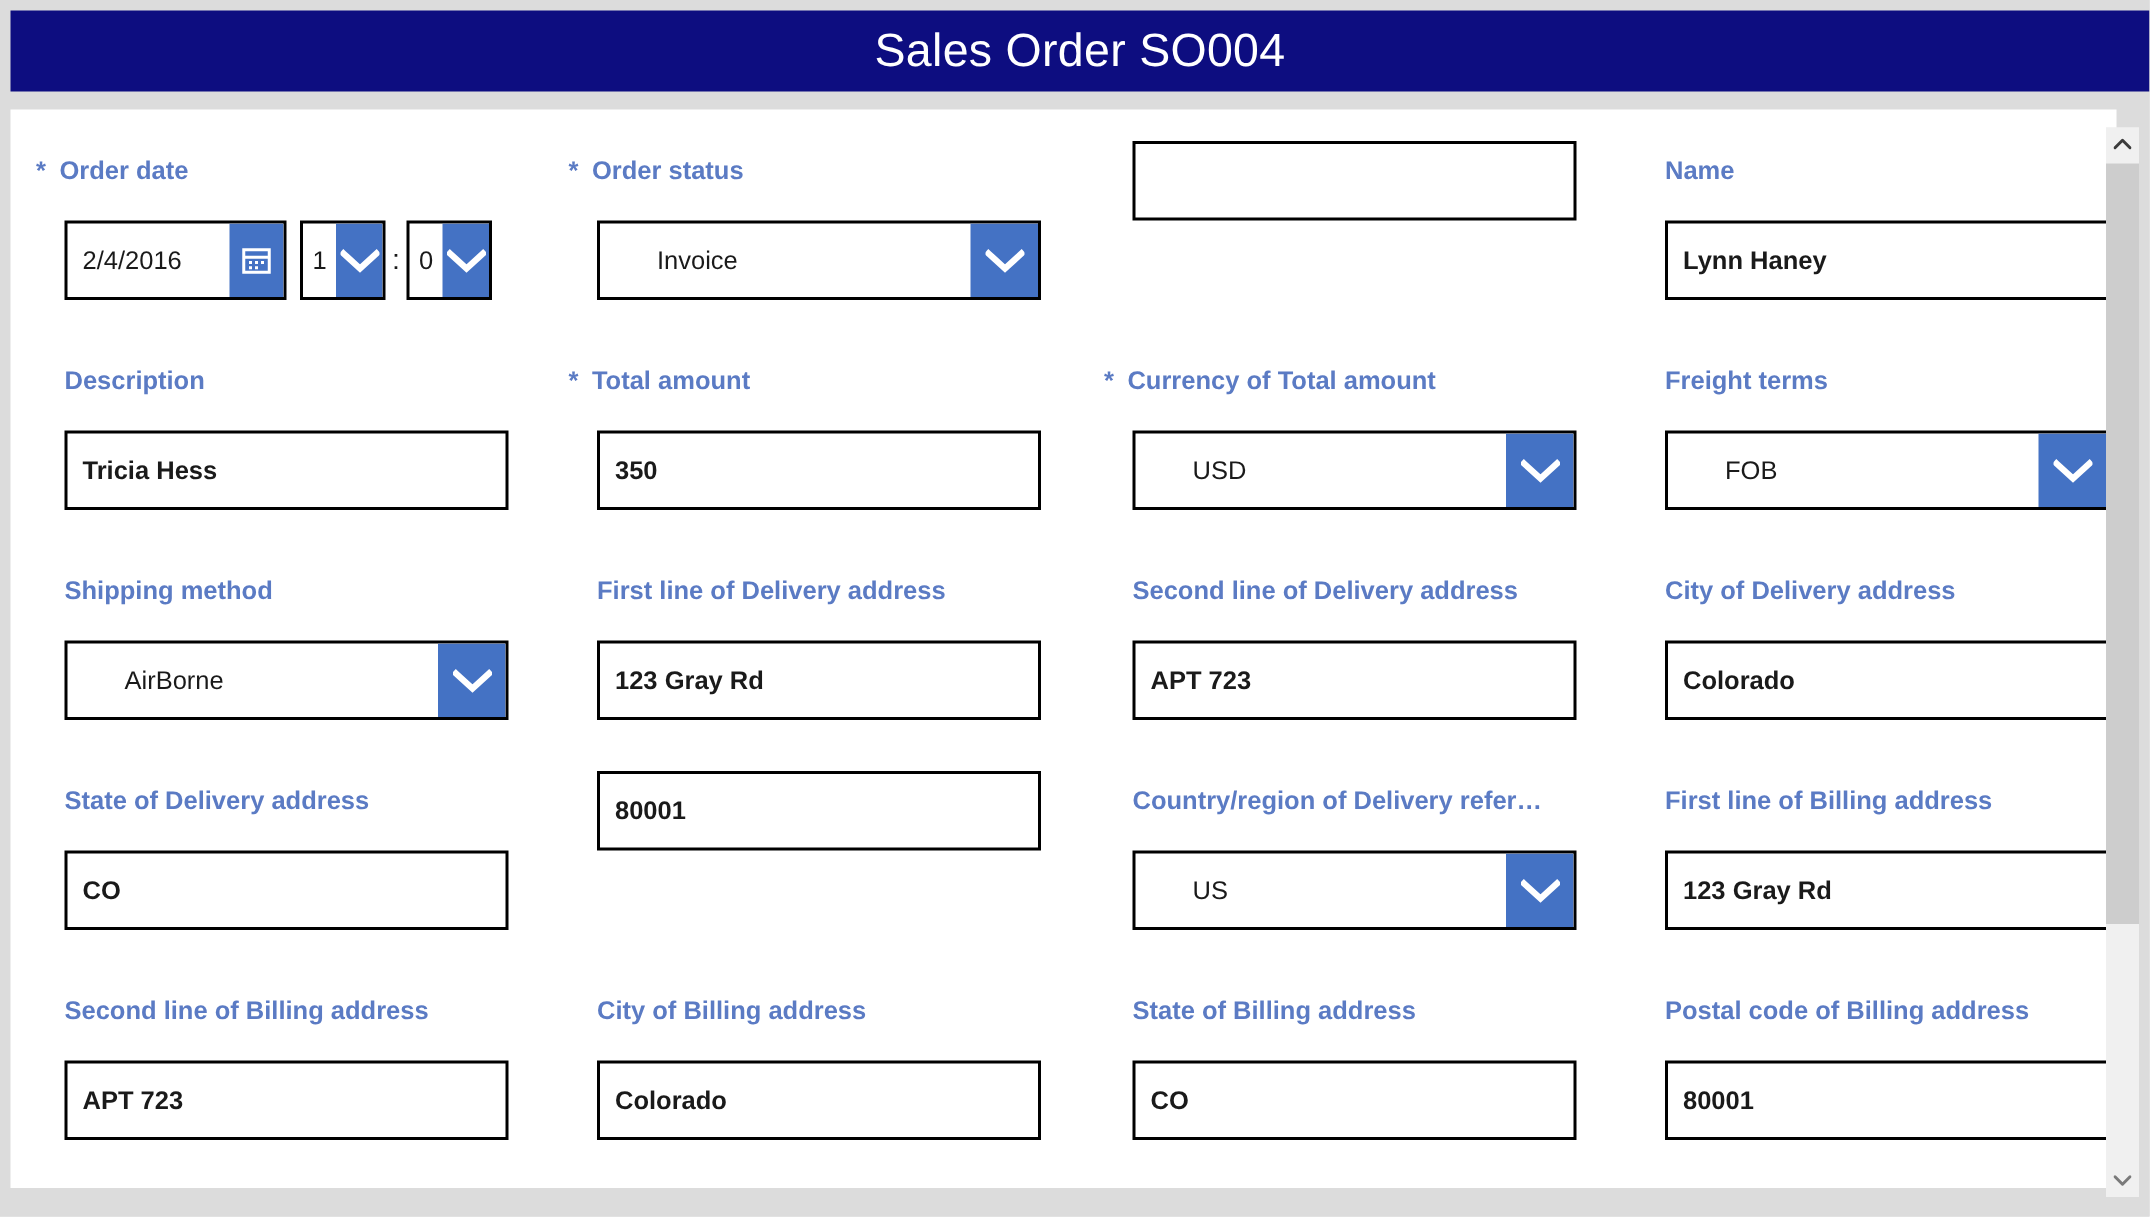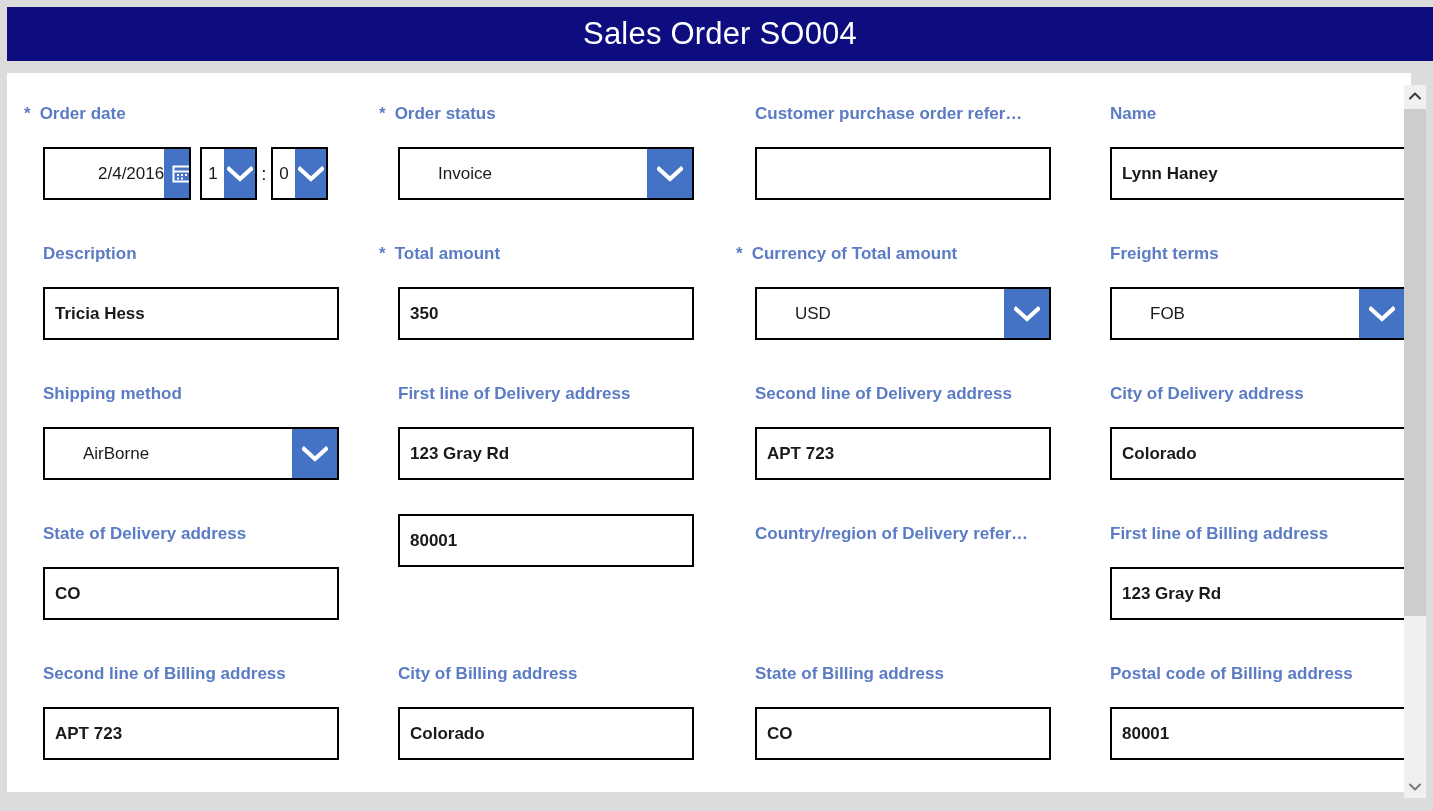--- a/index.html
+++ b/index.html
@@ -162,21 +162,20 @@
   }
   .datebox {
     box-sizing: border-box;
     width: 148px;
     height: 53px;
     border: 2px solid #000000;
     background: #ffffff;
     display: flex;
     align-items: stretch;
     overflow: hidden;
-    padding-left: 43px;
   }
   .datebox .d-value {
     flex: 1 1 auto;
     display: flex;
     align-items: center;
     padding-left: 10px;
     font-size: 17px;
     color: #1a1a1a;
     white-space: nowrap;
     font-family: "Liberation Sans", sans-serif;
@@ -317,21 +316,20 @@
                 <div class="dd-value">Invoice</div>
                 <div class="dd-btn">
                   <svg class="chev" viewBox="0 0 26 16">
                     <polyline points="2,3 13,13 24,3" fill="none" stroke="#ffffff" stroke-width="4.2" stroke-linecap="square" stroke-linejoin="miter"></polyline>
                   </svg>
                 </div>
               </div>
             </div>
           </div>
           <div class="field col2">
-            <div class="label"><span>Customer purchase order refer…</span></div>
             <div class="control-row">
               <div class="textbox w-296" placeholder=""></div>
             </div>
           </div>
           <div class="field col3">
             <div class="label"><span>Name</span></div>
             <div class="control-row">
               <div class="textbox w-296" placeholder="">Lynn Haney</div>
             </div>
           </div>
@@ -416,20 +414,30 @@
               <div class="textbox w-296" placeholder="">CO</div>
             </div>
           </div>
           <div class="field col1">
             <div class="control-row">
               <div class="textbox w-296" placeholder="">80001</div>
             </div>
           </div>
           <div class="field col2">
             <div class="label"><span>Country/region of Delivery refer…</span></div>
+            <div class="control-row">
+              <div class="dropdown w-296">
+                <div class="dd-value">US</div>
+                <div class="dd-btn">
+                  <svg class="chev" viewBox="0 0 26 16">
+                    <polyline points="2,3 13,13 24,3" fill="none" stroke="#ffffff" stroke-width="4.2" stroke-linecap="square" stroke-linejoin="miter"></polyline>
+                  </svg>
+                </div>
+              </div>
+            </div>
           </div>
           <div class="field col3">
             <div class="label"><span>First line of Billing address</span></div>
             <div class="control-row">
               <div class="textbox w-296" placeholder="">123 Gray Rd</div>
             </div>
           </div>
         </div>
         <div class="row last">
           <div class="field col0">

